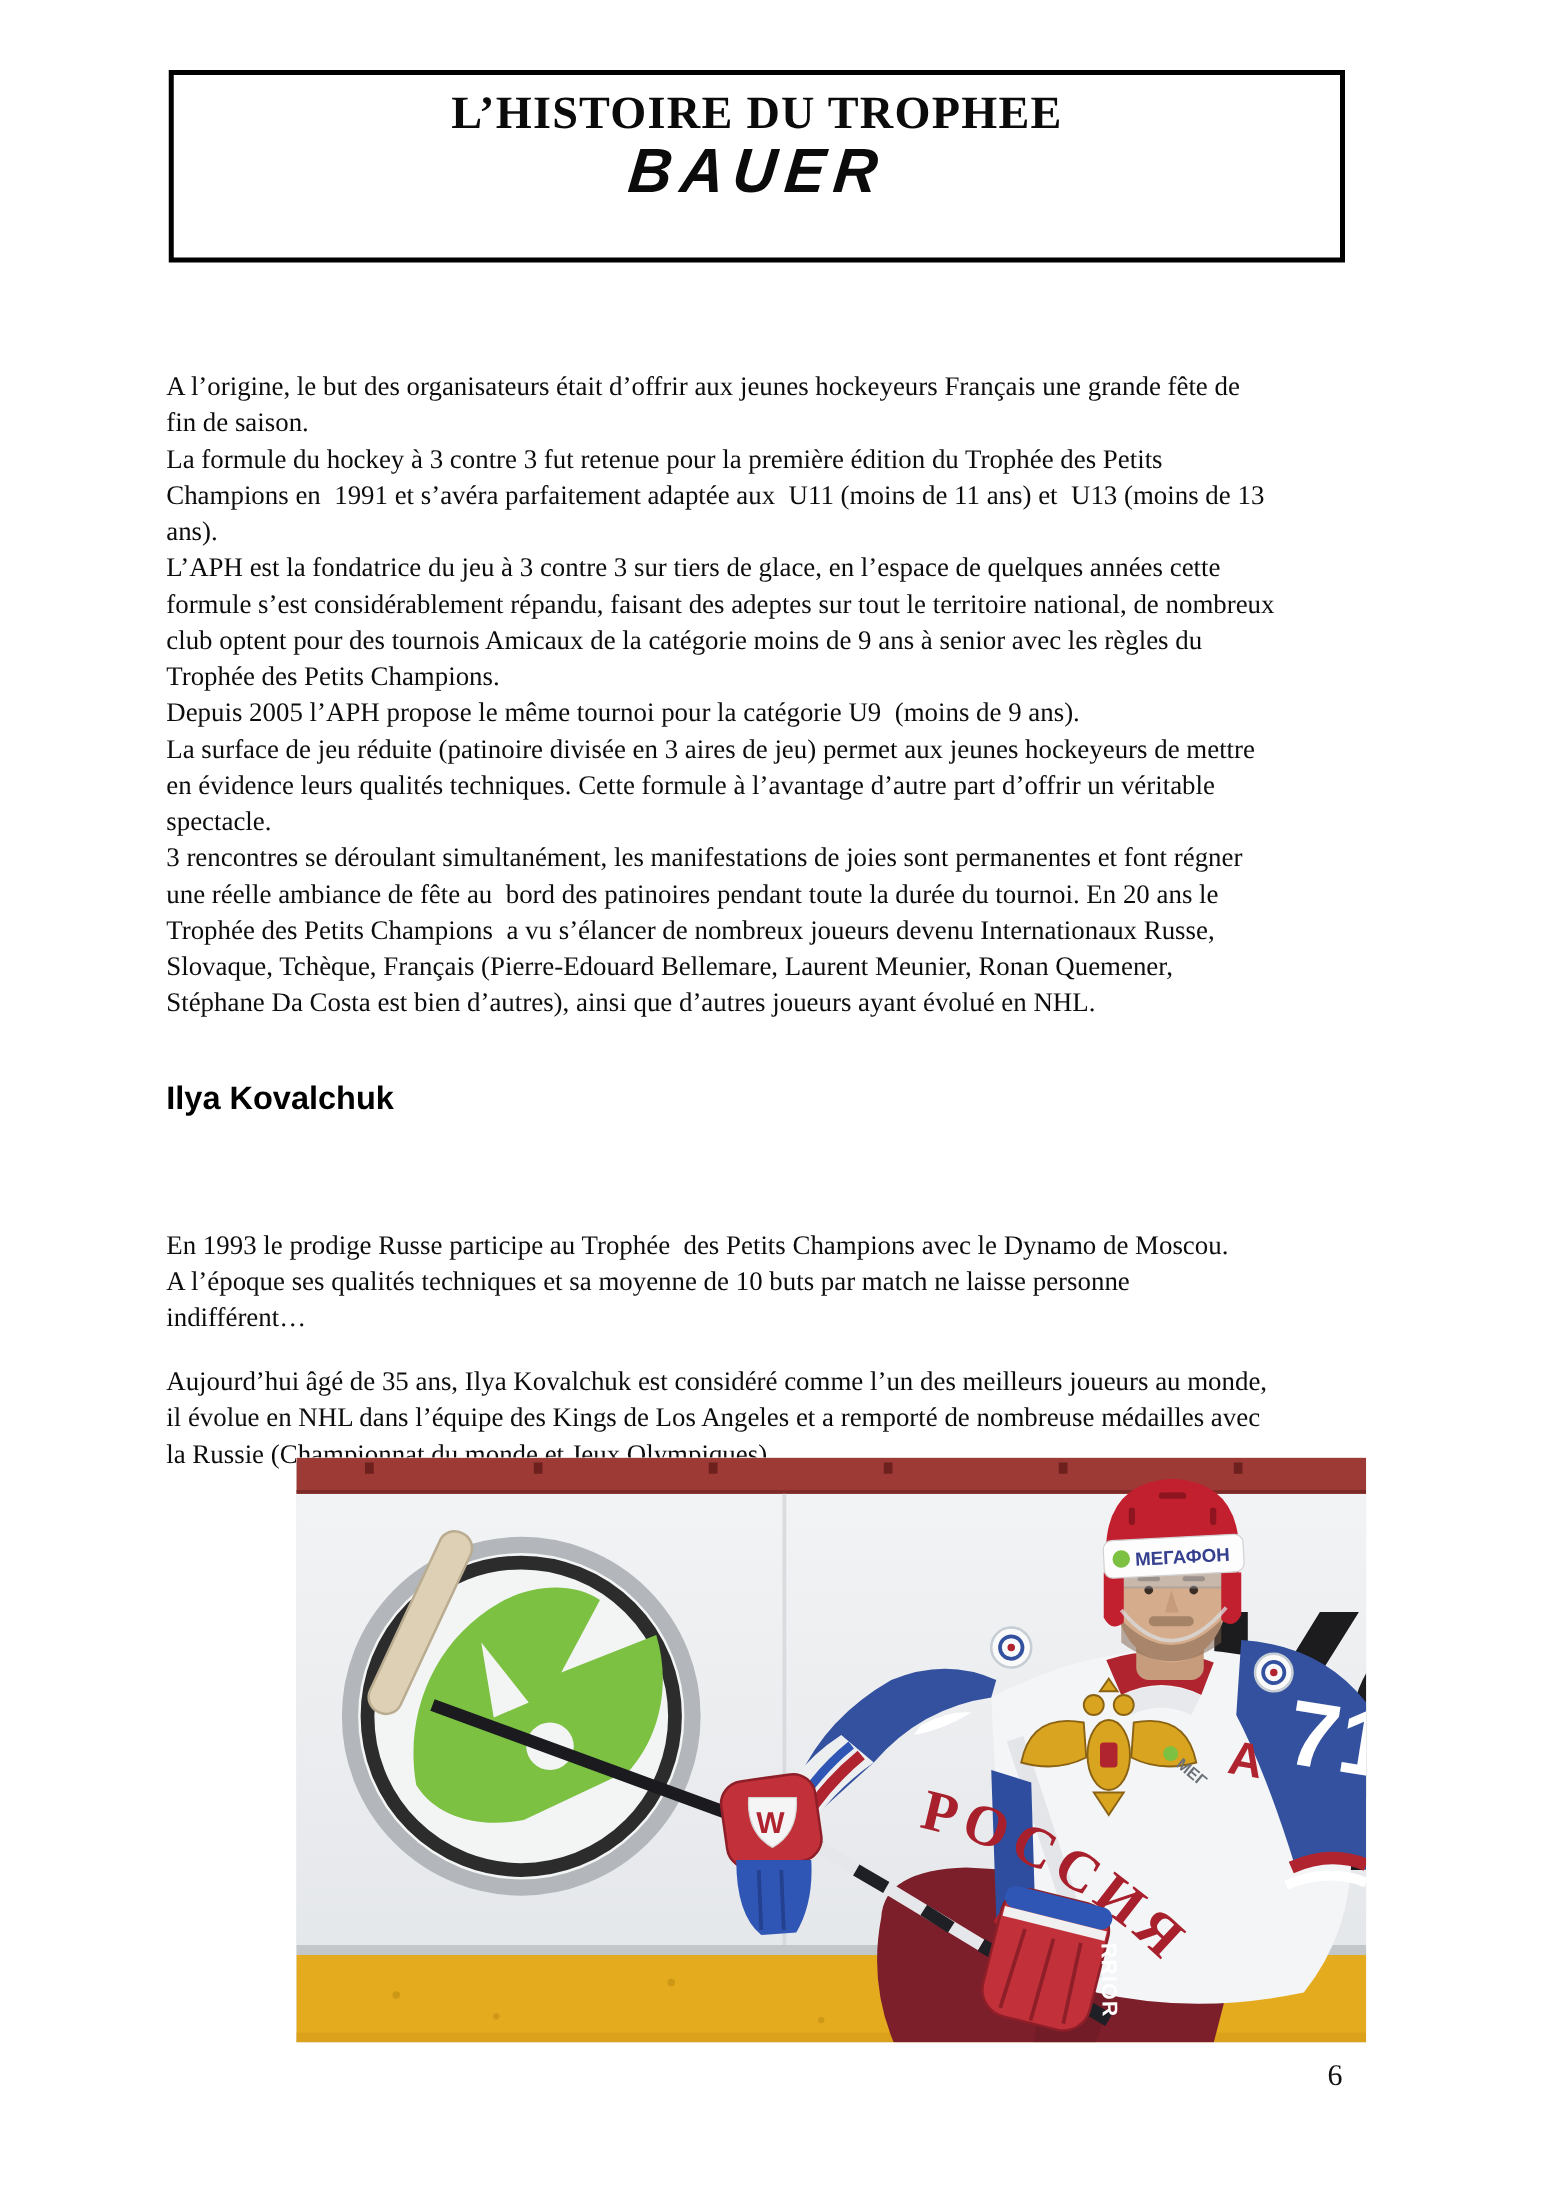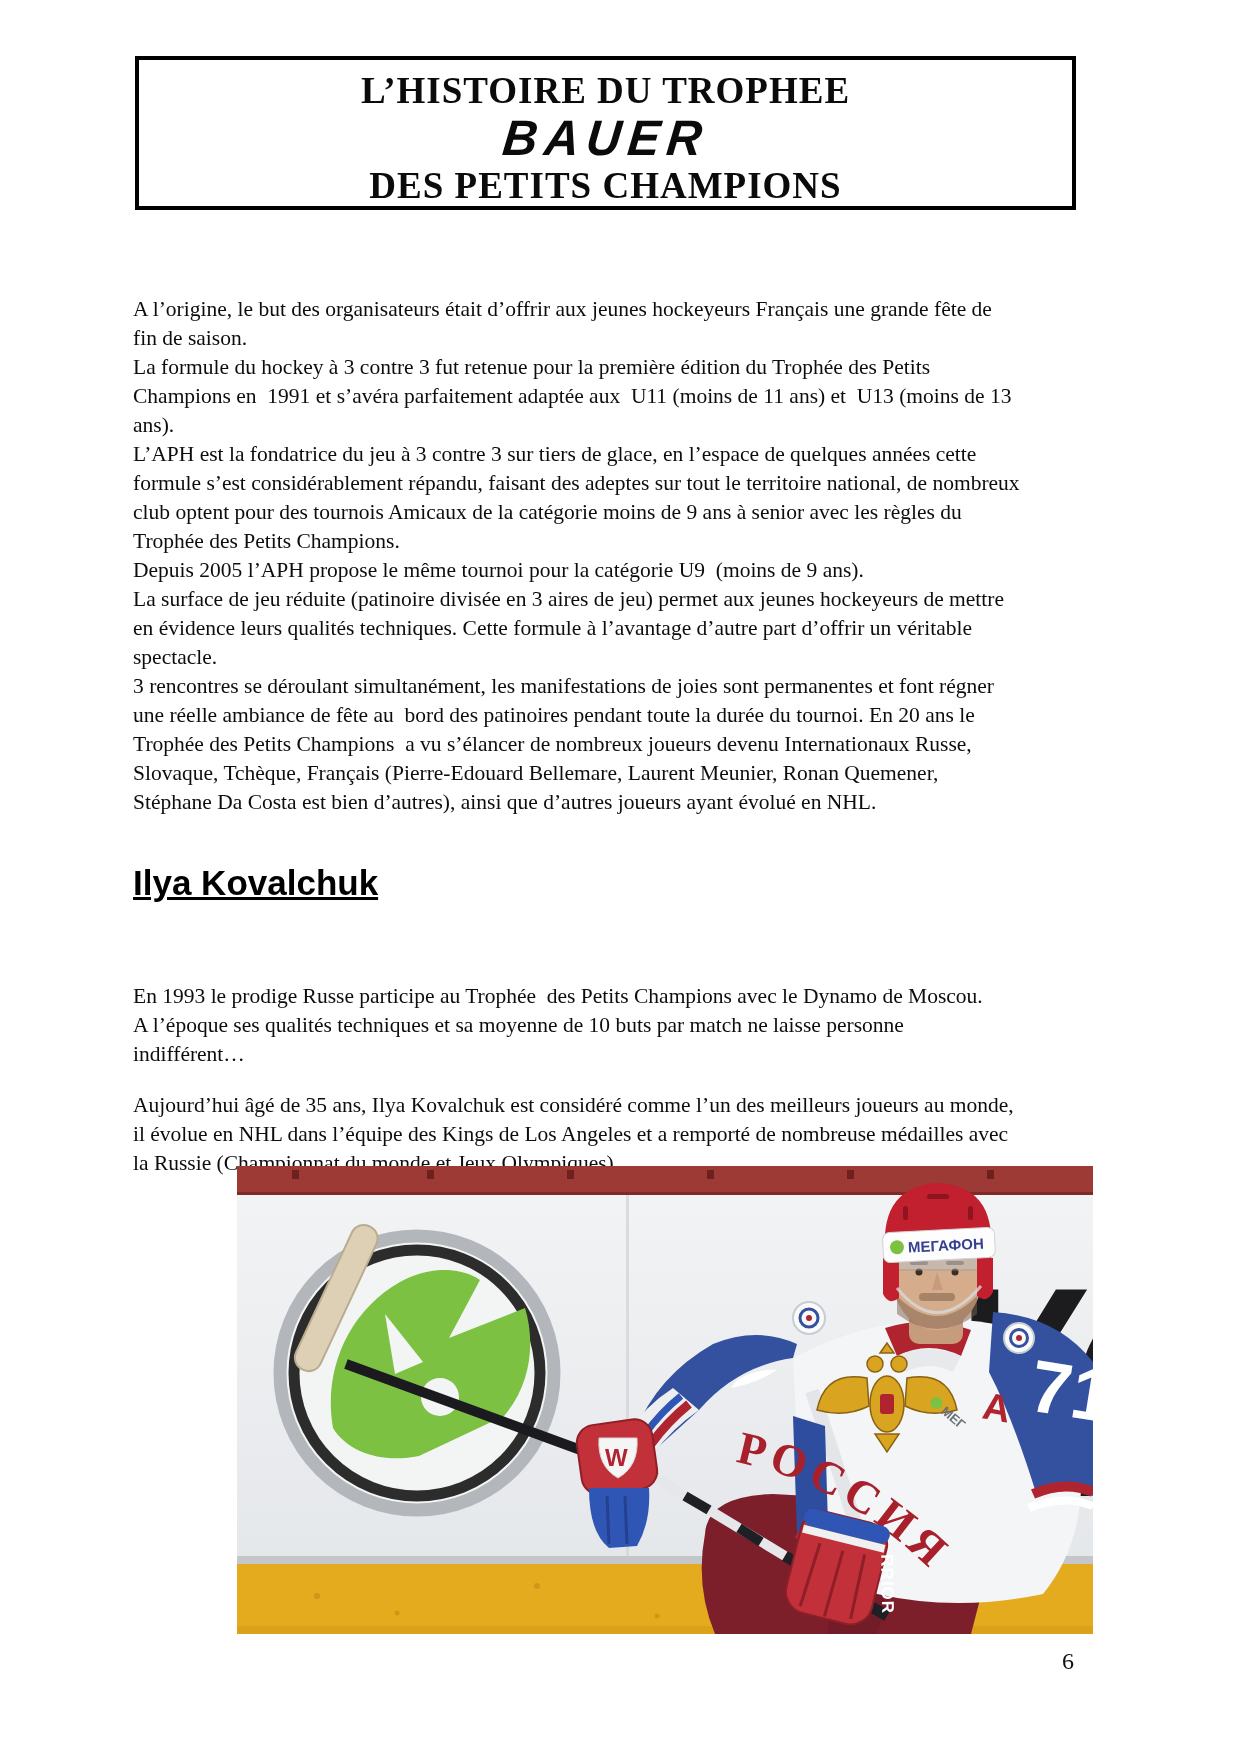--- a/index.html
+++ b/index.html
@@ -31,21 +31,21 @@
     position:absolute; left:133px; width:1010px;
     font-size:21.5px; line-height:29px; color:#0d0d0d;
     white-space:pre-wrap;
   }
   .intro  { top:295px; }
   .para1  { top:934px;margin-top:48px; }
   .para2  { top:1051px;margin-top:40px; }
   .section-heading {
     position:absolute; left:133px; top:863px;
     font-family:"Liberation Sans","DejaVu Sans",sans-serif;
-    font-weight:bold; font-size:35px; color:#000;text-decoration:underline;
+    font-weight:bold; font-size:26px; color:#000;
   }
   .photo {
     position:absolute; left:237px; top:1166px; width:856px; height:468px;
     overflow:hidden; background:#e9ebee;
   }
   .photo svg { display:block; width:856px; height:468px; }
   .page-number {
     position:absolute; left:1062px; top:1648px;
     font-size:24px; color:#111;
   }
@@ -53,21 +53,20 @@
 </head>
 <body>
 
 <div class="page">
 
   <div class="header-box">
     <div class="header-title top">L’HISTOIRE DU TROPHEE</div>
     <div>
       <span class="brand-logo">BAUER</span>
     </div>
-    <div class="header-title bottom">DES PETITS CHAMPIONS</div>
   </div>
 
   <div class="body-text intro">A l’origine, le but des organisateurs était d’offrir aux jeunes hockeyeurs Français une grande fête de
 fin de saison.
 La formule du hockey à 3 contre 3 fut retenue pour la première édition du Trophée des Petits
 Champions en  1991 et s’avéra parfaitement adaptée aux  U11 (moins de 11 ans) et  U13 (moins de 13
 ans).
 L’APH est la fondatrice du jeu à 3 contre 3 sur tiers de glace, en l’espace de quelques années cette
 formule s’est considérablement répandu, faisant des adeptes sur tout le territoire national, de nombreux
 club optent pour des tournois Amicaux de la catégorie moins de 9 ans à senior avec les règles du

